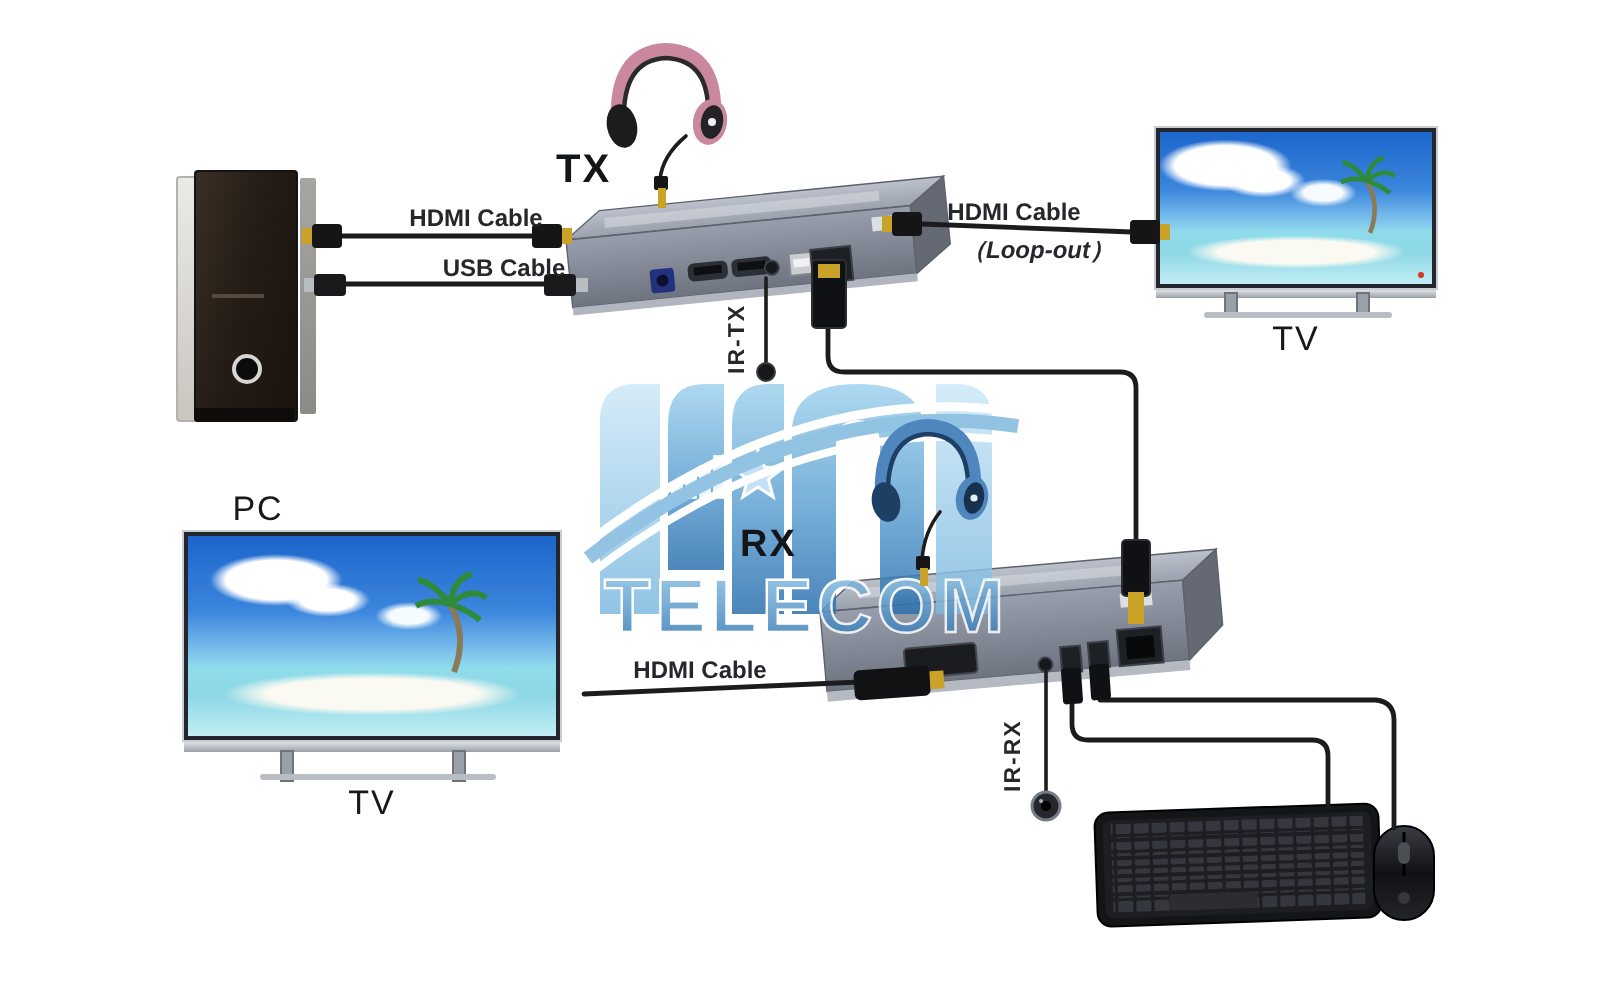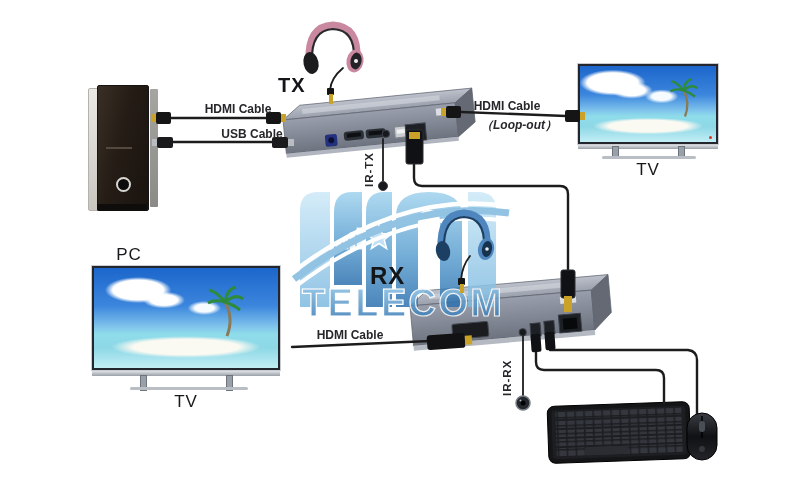--- a/index.html
+++ b/index.html
@@ -297,21 +297,21 @@
       <path d="M444,249 Q443,218 464,217 Q485,218 484,246" stroke="#1d3f63" stroke-width="2.2" fill="none"></path>
       <ellipse cx="443" cy="251" rx="7" ry="10" fill="#1d3f63" transform="rotate(-12 443 251)"></ellipse>
       <ellipse cx="486" cy="249" rx="8" ry="11" fill="#4f86bd" transform="rotate(10 486 249)"></ellipse>
       <ellipse cx="487" cy="249" rx="5" ry="8" fill="#16324f" transform="rotate(10 487 249)"></ellipse>
       <circle cx="487" cy="249" r="1.8" fill="#e8eef5"></circle>
     </g>
   </svg>
 
   <div class="layer">
     <div class="lbl-big" style="left:278px; top:74px;">TX</div>
-    <div class="lbl-big" style="left:370px; top:262px; font-size:24px;">RX</div>
+    <div class="lbl-big" style="left:370px; top:262px; font-size:19px;">RX</div>
 
     <div class="lbl" style="left:186px; top:102px; width:104px;">HDMI Cable</div>
     <div class="lbl" style="left:202px; top:127px; width:100px;">USB Cable</div>
     <div class="lbl" style="left:452px; top:99px; width:110px;">HDMI Cable</div>
     <div class="lbl" style="left:464px; top:117px; width:110px;font-style:italic;">（Loop-out）</div>
     <div class="lbl" style="left:302px; top:328px; width:96px;">HDMI Cable</div>
 
     <div class="vlabel" style="left:363px; top:145px; height:42px;">IR-TX</div>
     <div class="vlabel" style="left:501px; top:350px; height:46px;">IR-RX</div>
   </div>

